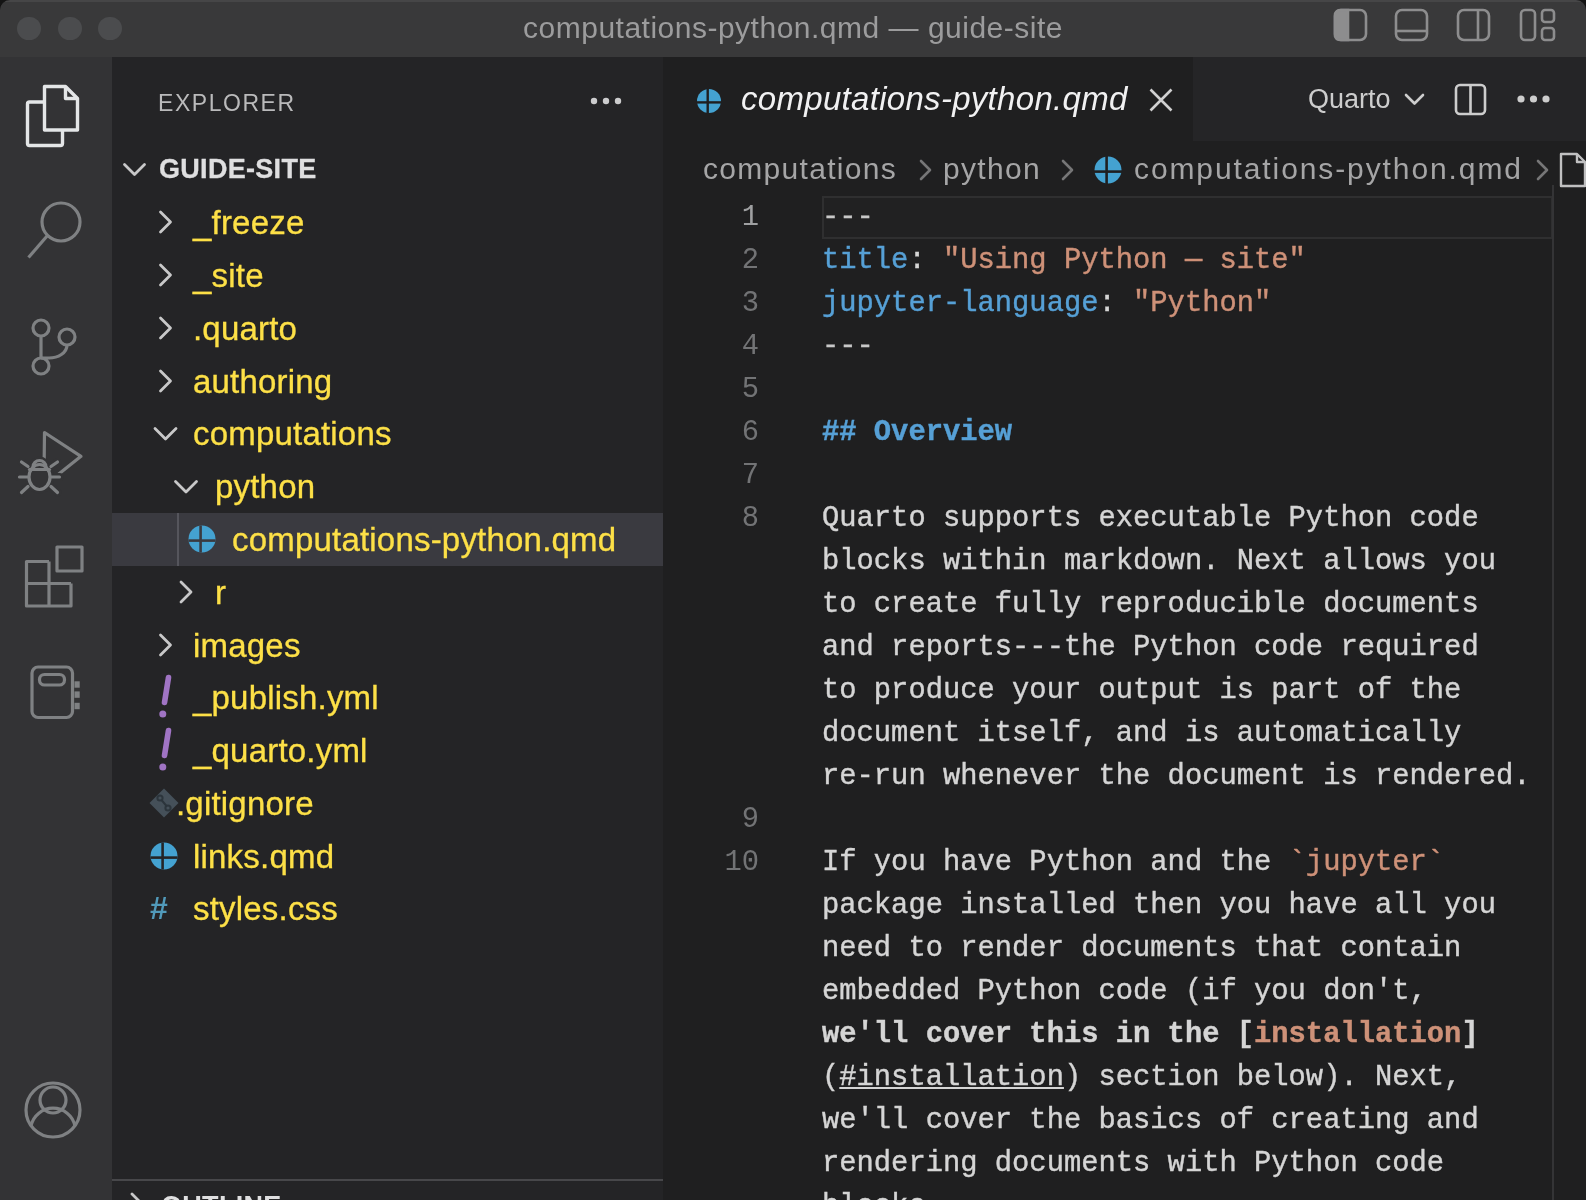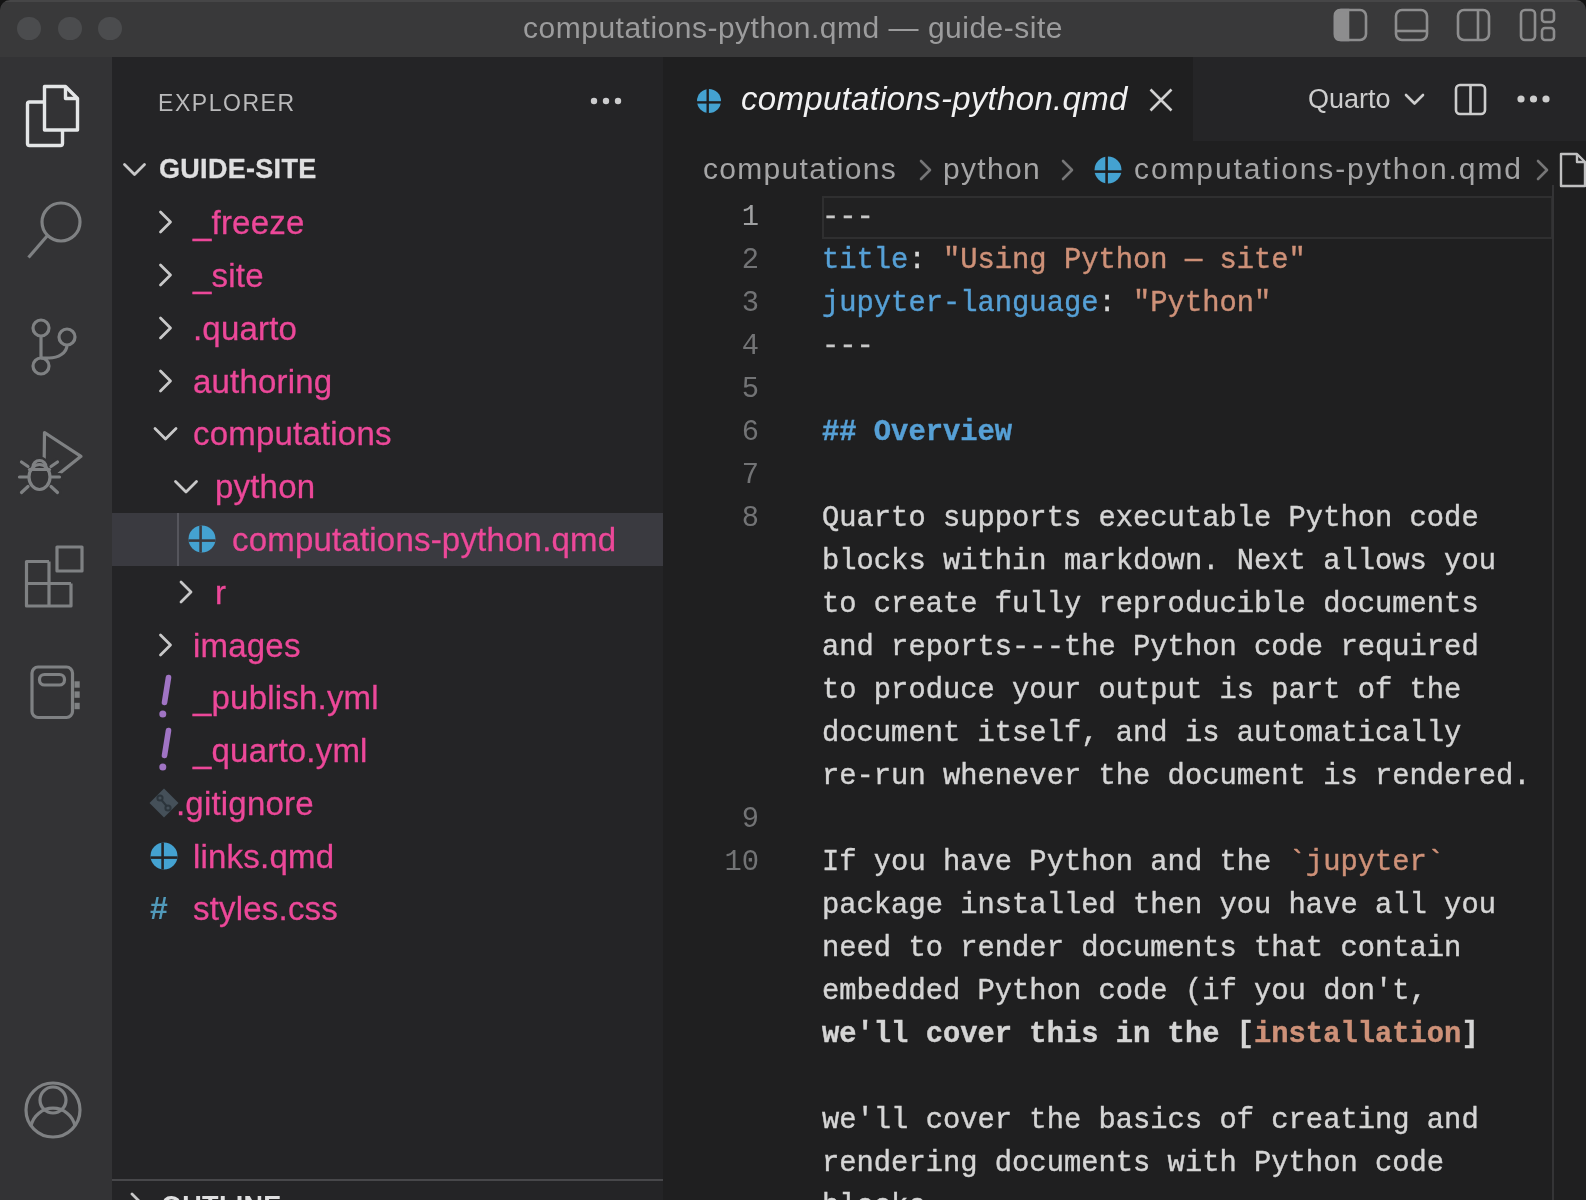--- a/index.html
+++ b/index.html
@@ -14,21 +14,21 @@
   #titlebar { position:absolute; left:0; top:0; width:1586px; height:60px; background:#39393a; }
   .tl { position:absolute; top:16.5px; width:23.5px; height:23.5px; border-radius:50%; background:#4b4c4e; }
   #title-text {
     position:absolute; top:0; left:0; width:1586px; height:57px; line-height:55px;
     text-align:center; color:#9c9c9d; font-size:30px; font-weight:500; letter-spacing:0.5px;
   }
   
   #activitybar { position:absolute; left:0; top:57px; width:112px; height:1143px; background:#333335; }
   
   #sidebar { position:absolute; left:112px; top:57px; width:551px; height:1143px; background:#242426; }
-  .srow { position:absolute; left:112px; height:53px; line-height:53px; color:#ec4899; font-size:33px; letter-spacing:0.2px; white-space:pre; -webkit-text-stroke:0.3px; }
+  .srow { position:absolute; left:112px; height:53px; line-height:53px; color:#fde047; font-size:33px; letter-spacing:0.2px; white-space:pre; -webkit-text-stroke:0.3px; }
   .rowsel { position:absolute; left:112px; width:551px; height:53px; background:#3a3a40; }
   #explorer-lbl { position:absolute; left:158px; top:77px; height:53px; line-height:53px; color:#bababb; font-size:23px; letter-spacing:1.55px;text-align:center; }
   
   #tabstrip { position:absolute; left:663px; top:57px; width:923px; height:84px; background:#252527; }
   #tab1 { position:absolute; left:663px; top:57px; width:530px; height:84px; background:#1f1f20; }
   #tab1-label { position:absolute; left:741px; top:57px; height:84px; line-height:84px; color:#f1f1f2; font-size:33px; font-style:italic; letter-spacing:0.3px; }
   #toolbar-render { position:absolute; left:1308px; top:57px; height:84px; line-height:84px; color:#cdcdcd; font-size:27px; }
   
   #breadcrumbs { position:absolute; left:663px; top:147px; width:923px; height:44px; line-height:44px; font-size:30px; letter-spacing:1.3px; color:#a5a5a6; }
   .gut { position:absolute; width:96px; text-align:right; color:#727375; font-family:"Liberation Mono", monospace; font-size:28.8px; height:43px; line-height:43px; }
@@ -304,16 +304,17 @@
   <div class="cl" style="top:583px;">to create fully reproducible documents</div>
   <div class="cl" style="top:626px;">and reports---the Python code required</div>
   <div class="cl" style="top:669px;">to produce your output is part of the</div>
   <div class="cl" style="top:712px;">document itself, and is automatically</div>
   <div class="cl" style="top:755px;">re-run whenever the document is rendered.</div>
   <div class="cl" style="top:841px;">If you have Python and the <span class="salmon">`jupyter`</span></div>
   <div class="cl" style="top:884px;">package installed then you have all you</div>
   <div class="cl" style="top:927px;">need to render documents that contain</div>
   <div class="cl" style="top:970px;">embedded Python code (if you don't,</div>
   <div class="cl" style="top:1013px;font-weight:bold;">we'll cover this in the [<span class="salmon">installation</span>]</div>
+  <div class="cl" style="top:1056px;">(<span style="text-decoration:underline;">#installation</span>) section below). Next,</div>
   <div class="cl" style="top:1099px;">we'll cover the basics of creating and</div>
   <div class="cl" style="top:1142px;">rendering documents with Python code</div>
   <div class="cl" style="top:1185px;">blocks.</div>
 </div>
 
 </body></html>

